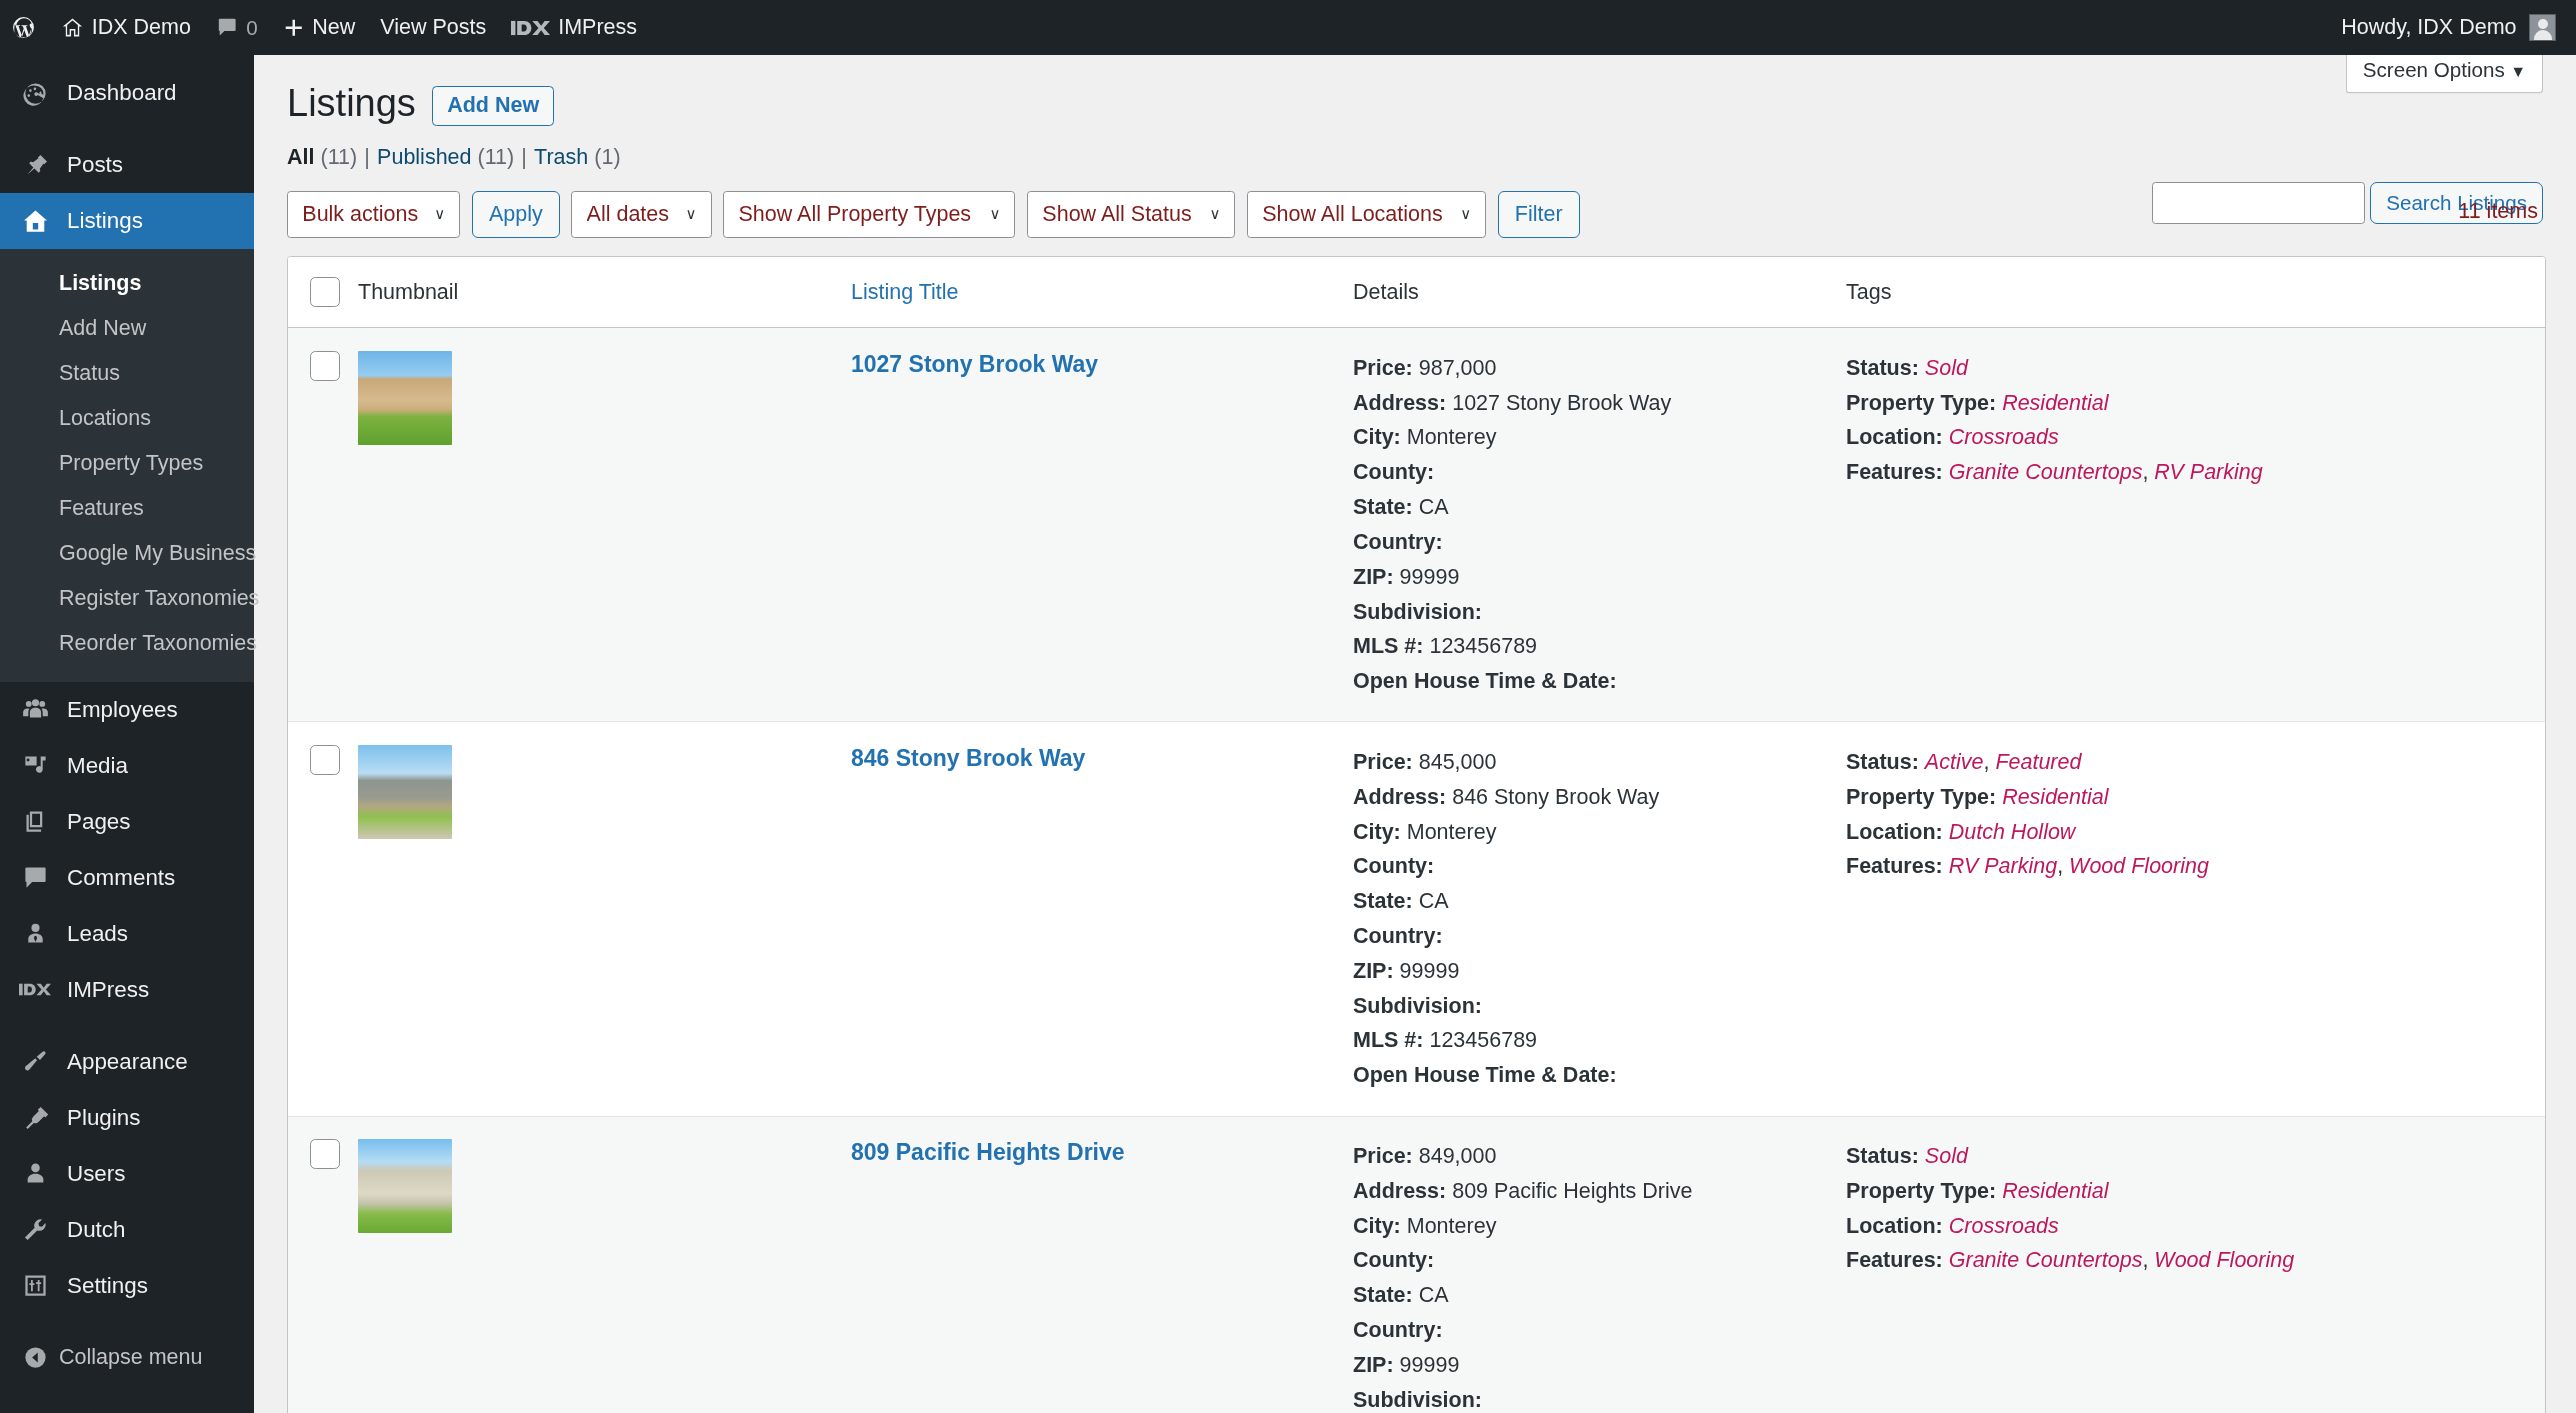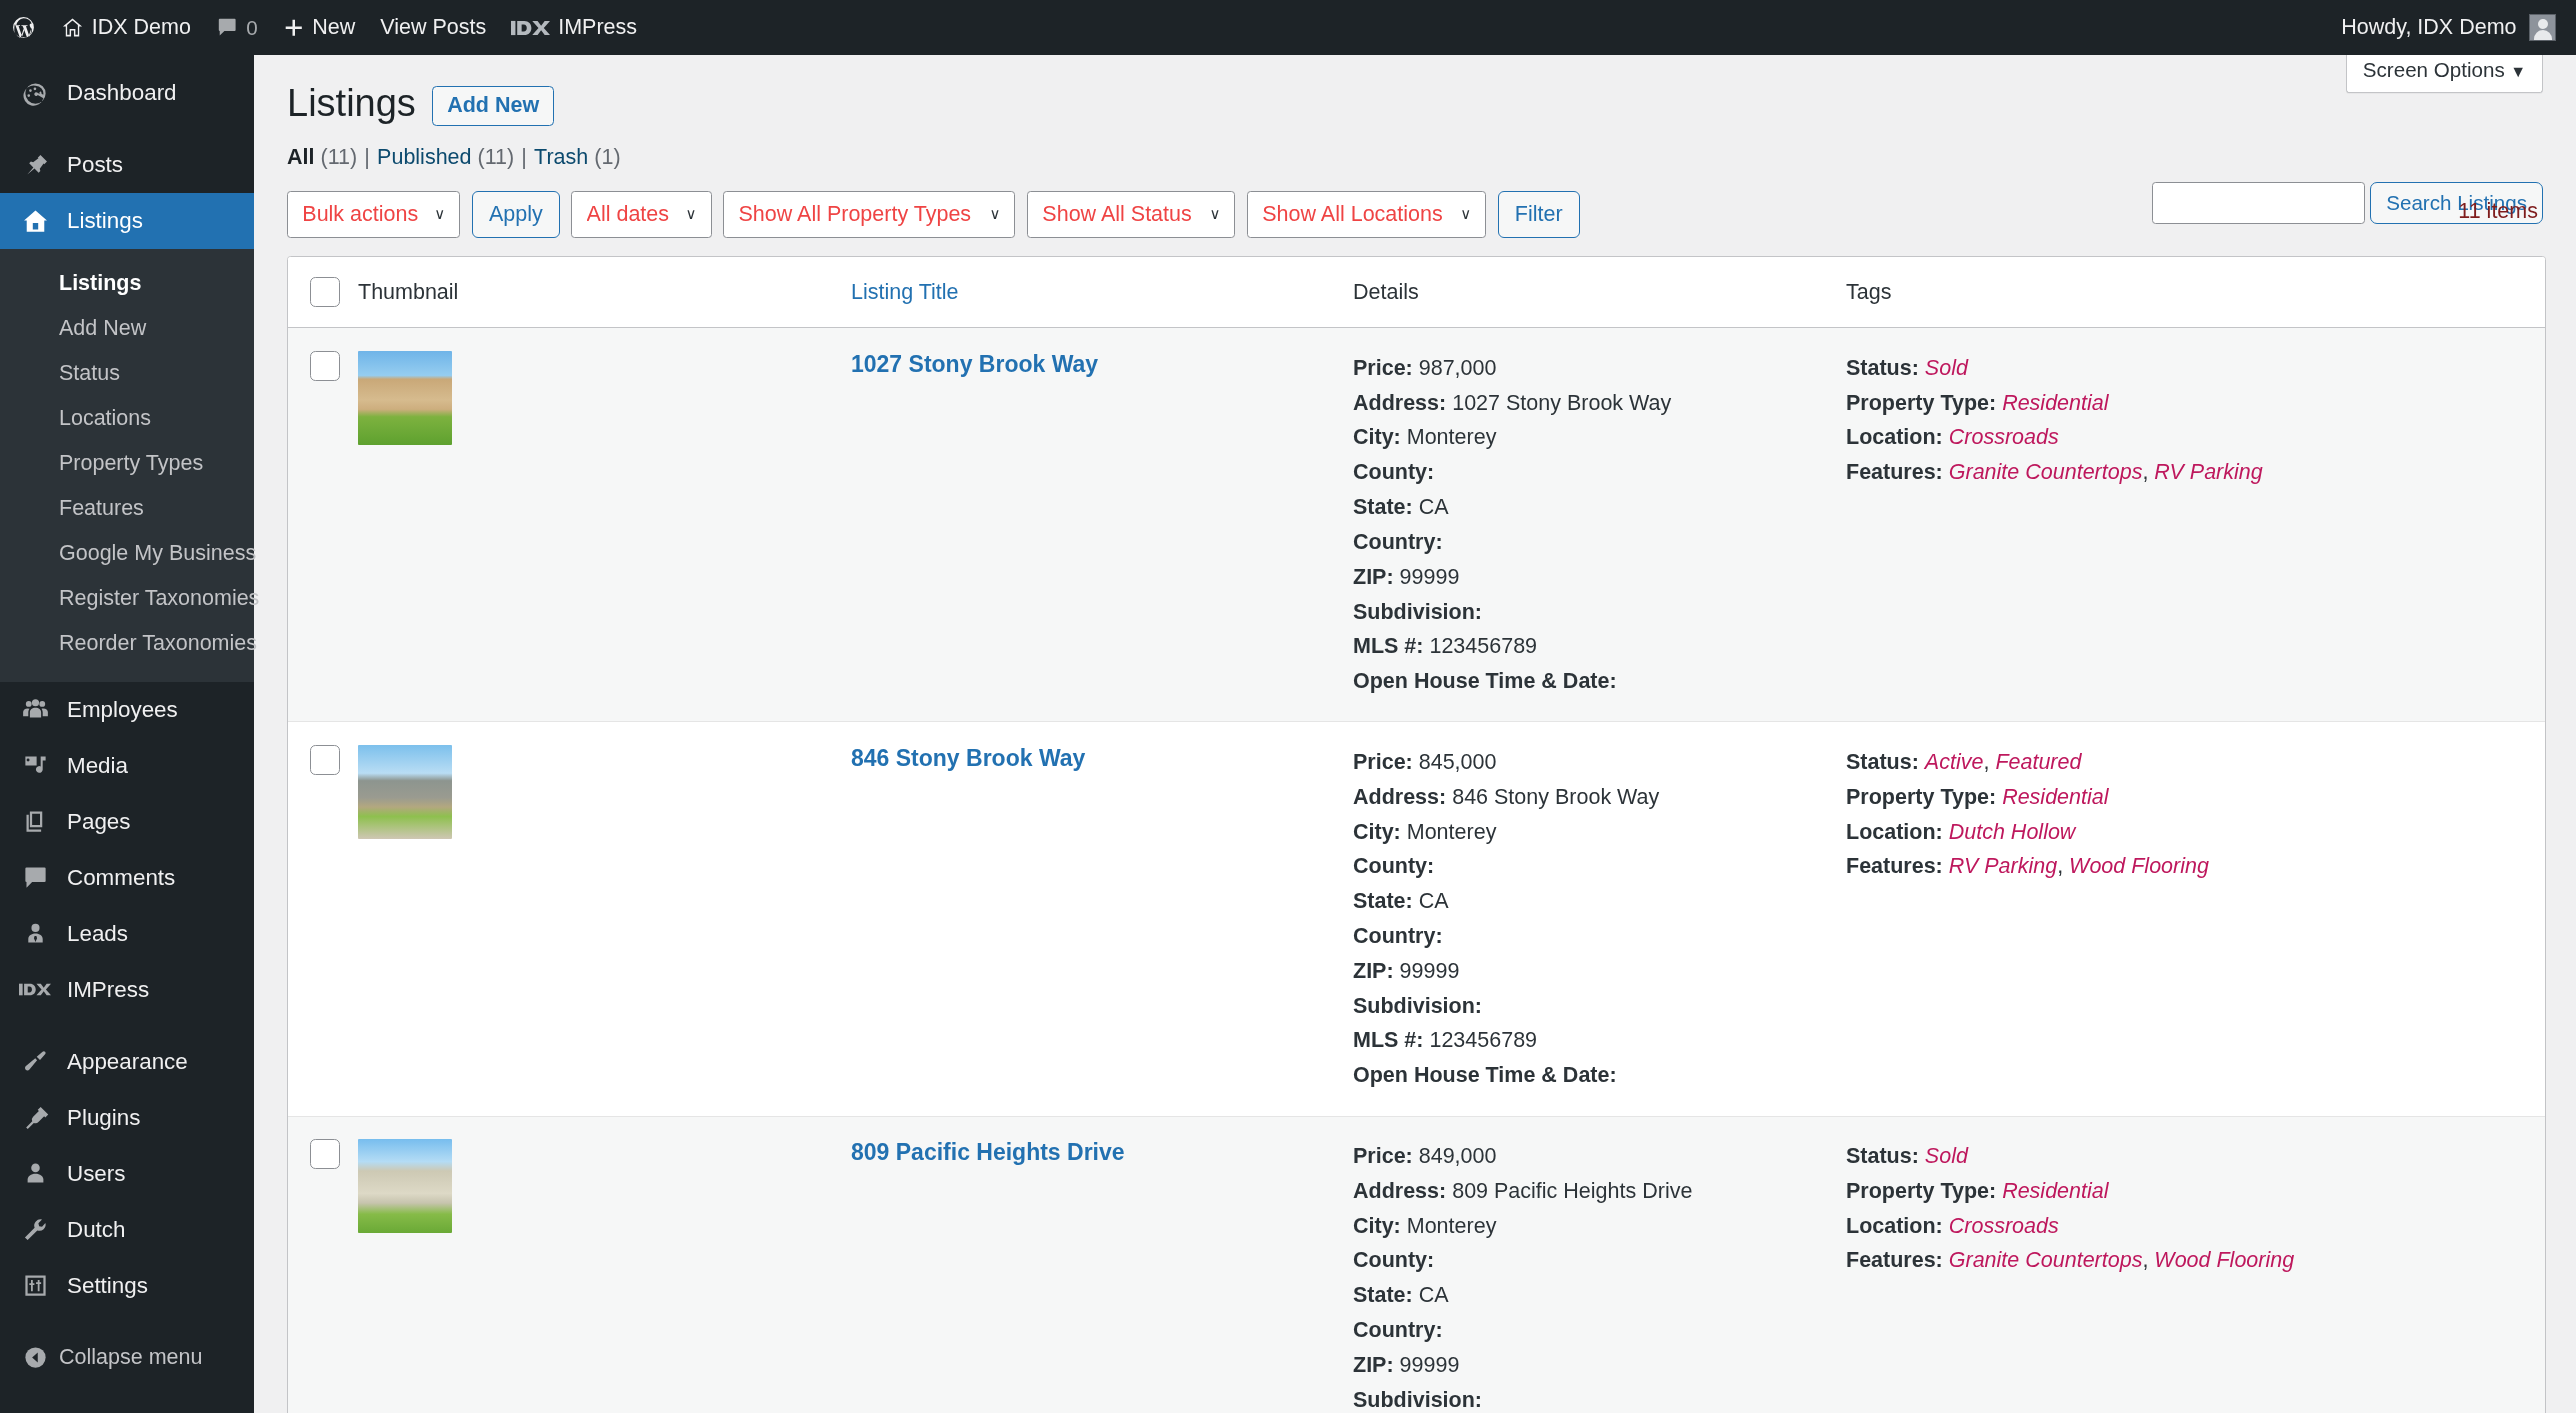--- a/index.html
+++ b/index.html
@@ -192,21 +192,21 @@
     padding: 18px 0 0 33px;
     gap: 11.6px;
     position: relative;
     height: 70px;
   }
   .tn-select {
     appearance: none;
     border: 0.9px solid #8c8f94;
     border-radius: 3.6px;
     background: #fff;
-    color: #ef4444;
+    color: #7f1d1d;
     font-size: 21.5px;
     height: 47px;
     padding: 0 41px 0 14.3px;
     position: relative;
   }
   .select-wrap { position: relative; display: inline-block; }
   .select-wrap .chev {
     position: absolute; right: 15px; top: 50%;
     transform: translateY(-50%);
     pointer-events: none;

